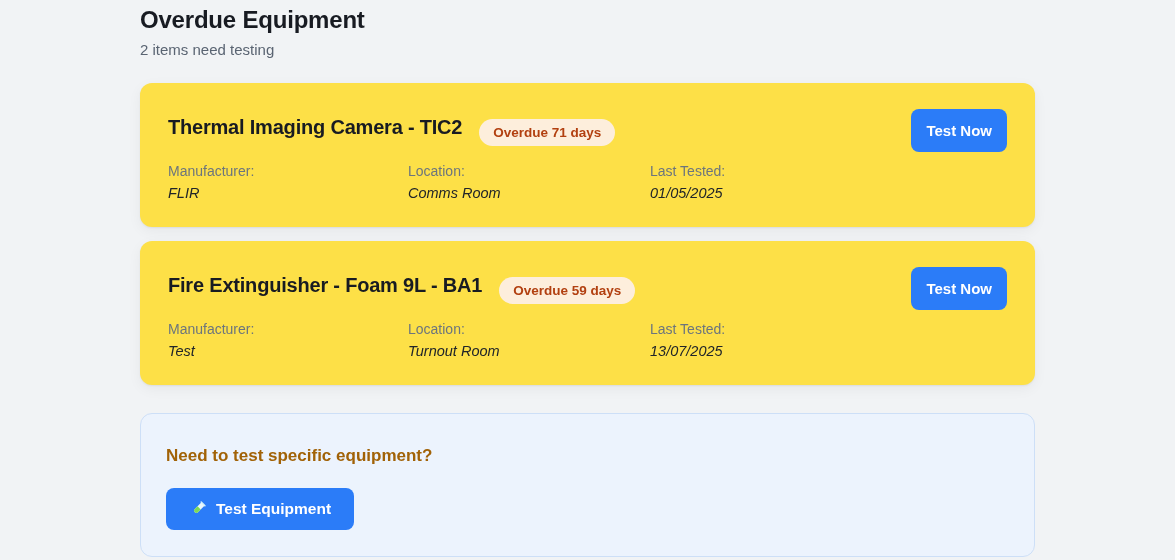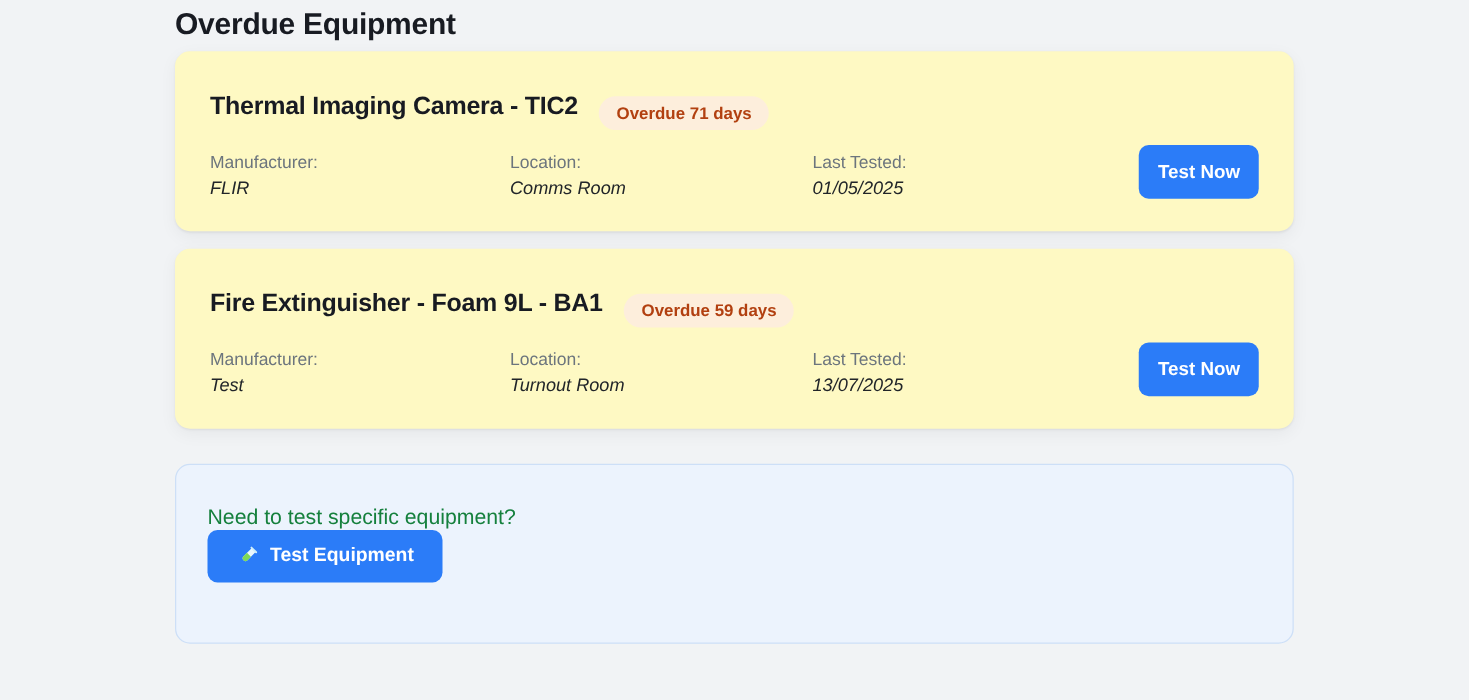--- a/index.html
+++ b/index.html
@@ -20,26 +20,26 @@
     color: #181b22;
     letter-spacing: -0.2px;
     margin-bottom: 7px;
   }
   .page-subtitle {
     font-size: 15px;
     color: #5a6472;
     margin-bottom: 25px;
   }
   .card {
-    background: #fef9c3;
+    background: #fde047;
     border-radius: 12px;
     padding: 26px 28px;
     box-shadow: 0 1px 2px rgba(0,0,0,0.06), 0 4px 14px rgba(0,0,0,0.05);
     display: flex;
-    align-items: flex-end;
+    align-items: flex-start;
     margin-bottom: 14px;
   }
   .card.last { margin-bottom: 28px; }
   .card-main { flex: 1; min-width: 0; }
   .card-title-row {
     display: flex;
     align-items: center;
     gap: 17px;
     margin-bottom: 17px;
   }
@@ -89,39 +89,41 @@
     flex: none;
   }
   .panel {
     background: #ecf3fd;
     border: 1px solid #cddff7;
     border-radius: 12px;
     padding: 32px 26px 26px 25px;
     height: 144px;
   }
   .panel-heading {
-    color: #15803d;
+    color: #a16207;
     font-size: 17px;
-    font-weight: 400;
+    font-weight: 700;
+    margin-bottom: 22px;
   }
   .test-equip-btn {
     padding: 12px 23px;
     display: inline-flex;
     align-items: flex-end;
     gap: 9px;
     font-size: 15.5px;
   }
   .icon { display: inline-flex; line-height: 0; }
 </style>
 </head>
 <body>
 
 <div class="container">
 
   <div class="page-title">Overdue Equipment</div>
+  <div class="page-subtitle">2 items need testing</div>
 
   <div class="card">
     <div class="card-main">
       <div class="card-title-row">
         <span class="card-title">Thermal Imaging Camera - TIC2</span>
         <span class="badge">Overdue 71 days</span>
       </div>
       <div class="fields">
         <div>
           <div class="field-label">Manufacturer:</div>

